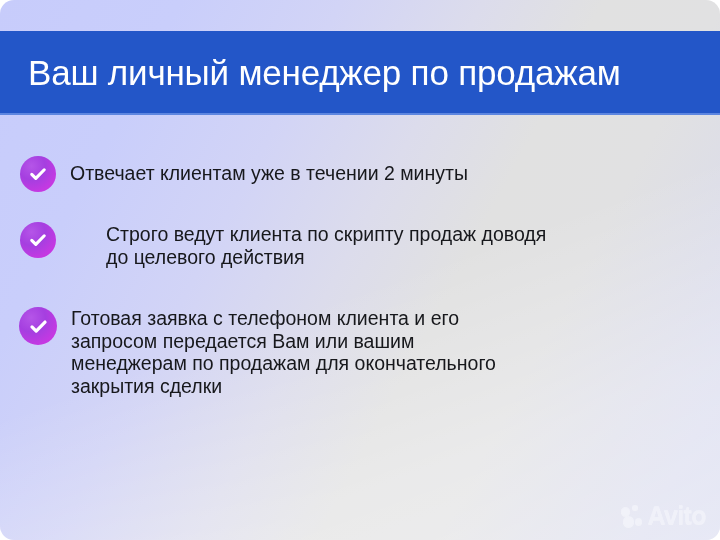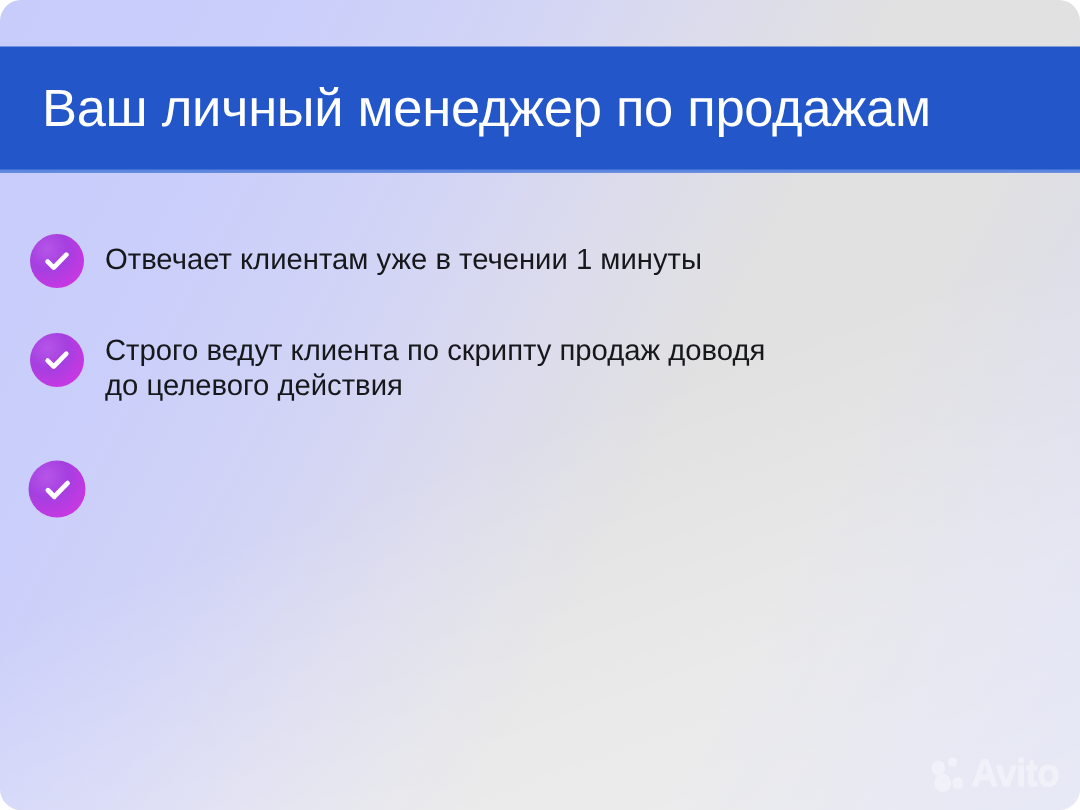--- a/index.html
+++ b/index.html
@@ -73,21 +73,21 @@
     top: 115px;
     width: 720px;
     z-index: 4;
   }
   .bullet {
     position: absolute;
     display: flex;
     align-items: flex-start;
   }
   .bullet-1 { left: 18px; top: 41px; }
-  .bullet-2 { left: 18px; top: 107px; }
+  .bullet-2 { left: 18px; top: 107px; gap: 36px; }
   .bullet-3 { left: 18px; top: 192px; }
 
   .check-wrap {
     flex: 0 0 auto;
     width: 40px;
     display: flex;
     justify-content: center;
   }
   .check-icon {
     width: 38px;
@@ -164,21 +164,21 @@
   <div class="bullets">
 
     <div class="bullet bullet-1">
       <span class="check-wrap">
         <span class="check-icon">
           <svg width="22" height="22" viewBox="0 0 24 24" aria-hidden="true">
             <path d="M5.2 12.4 L9.6 16.8 L18.8 7.4" fill="none" stroke="#ffffff" stroke-width="3.4" stroke-linecap="round" stroke-linejoin="round"></path>
           </svg>
         </span>
       </span>
-      <span class="bullet-text">Отвечает клиентам уже в течении 1 минуты</span>
+      <span class="bullet-text">Отвечает клиентам уже в течении 2 минуты</span>
     </div>
 
     <div class="bullet bullet-2">
       <span class="check-wrap">
         <span class="check-icon">
           <svg width="22" height="22" viewBox="0 0 24 24" aria-hidden="true">
             <path d="M5.2 12.4 L9.6 16.8 L18.8 7.4" fill="none" stroke="#ffffff" stroke-width="3.4" stroke-linecap="round" stroke-linejoin="round"></path>
           </svg>
         </span>
       </span>
@@ -187,20 +187,24 @@
     </div>
 
     <div class="bullet bullet-3">
       <span class="check-wrap">
         <span class="check-icon">
           <svg width="23" height="23" viewBox="0 0 24 24" aria-hidden="true">
             <path d="M5.2 12.4 L9.6 16.8 L18.8 7.4" fill="none" stroke="#ffffff" stroke-width="3.4" stroke-linecap="round" stroke-linejoin="round"></path>
           </svg>
         </span>
       </span>
+      <span class="bullet-text">Готовая заявка с телефоном клиента и его
+запросом передается Вам или вашим
+менеджерам по продажам для окончательного
+закрытия сделки</span>
     </div>
 
   </div>
 
   <div class="watermark">
     <span class="wm-dots">
       <i class="wm-d1"></i>
         <i class="wm-d2"></i>
         <i class="wm-d3"></i>
         <i class="wm-d4"></i>

